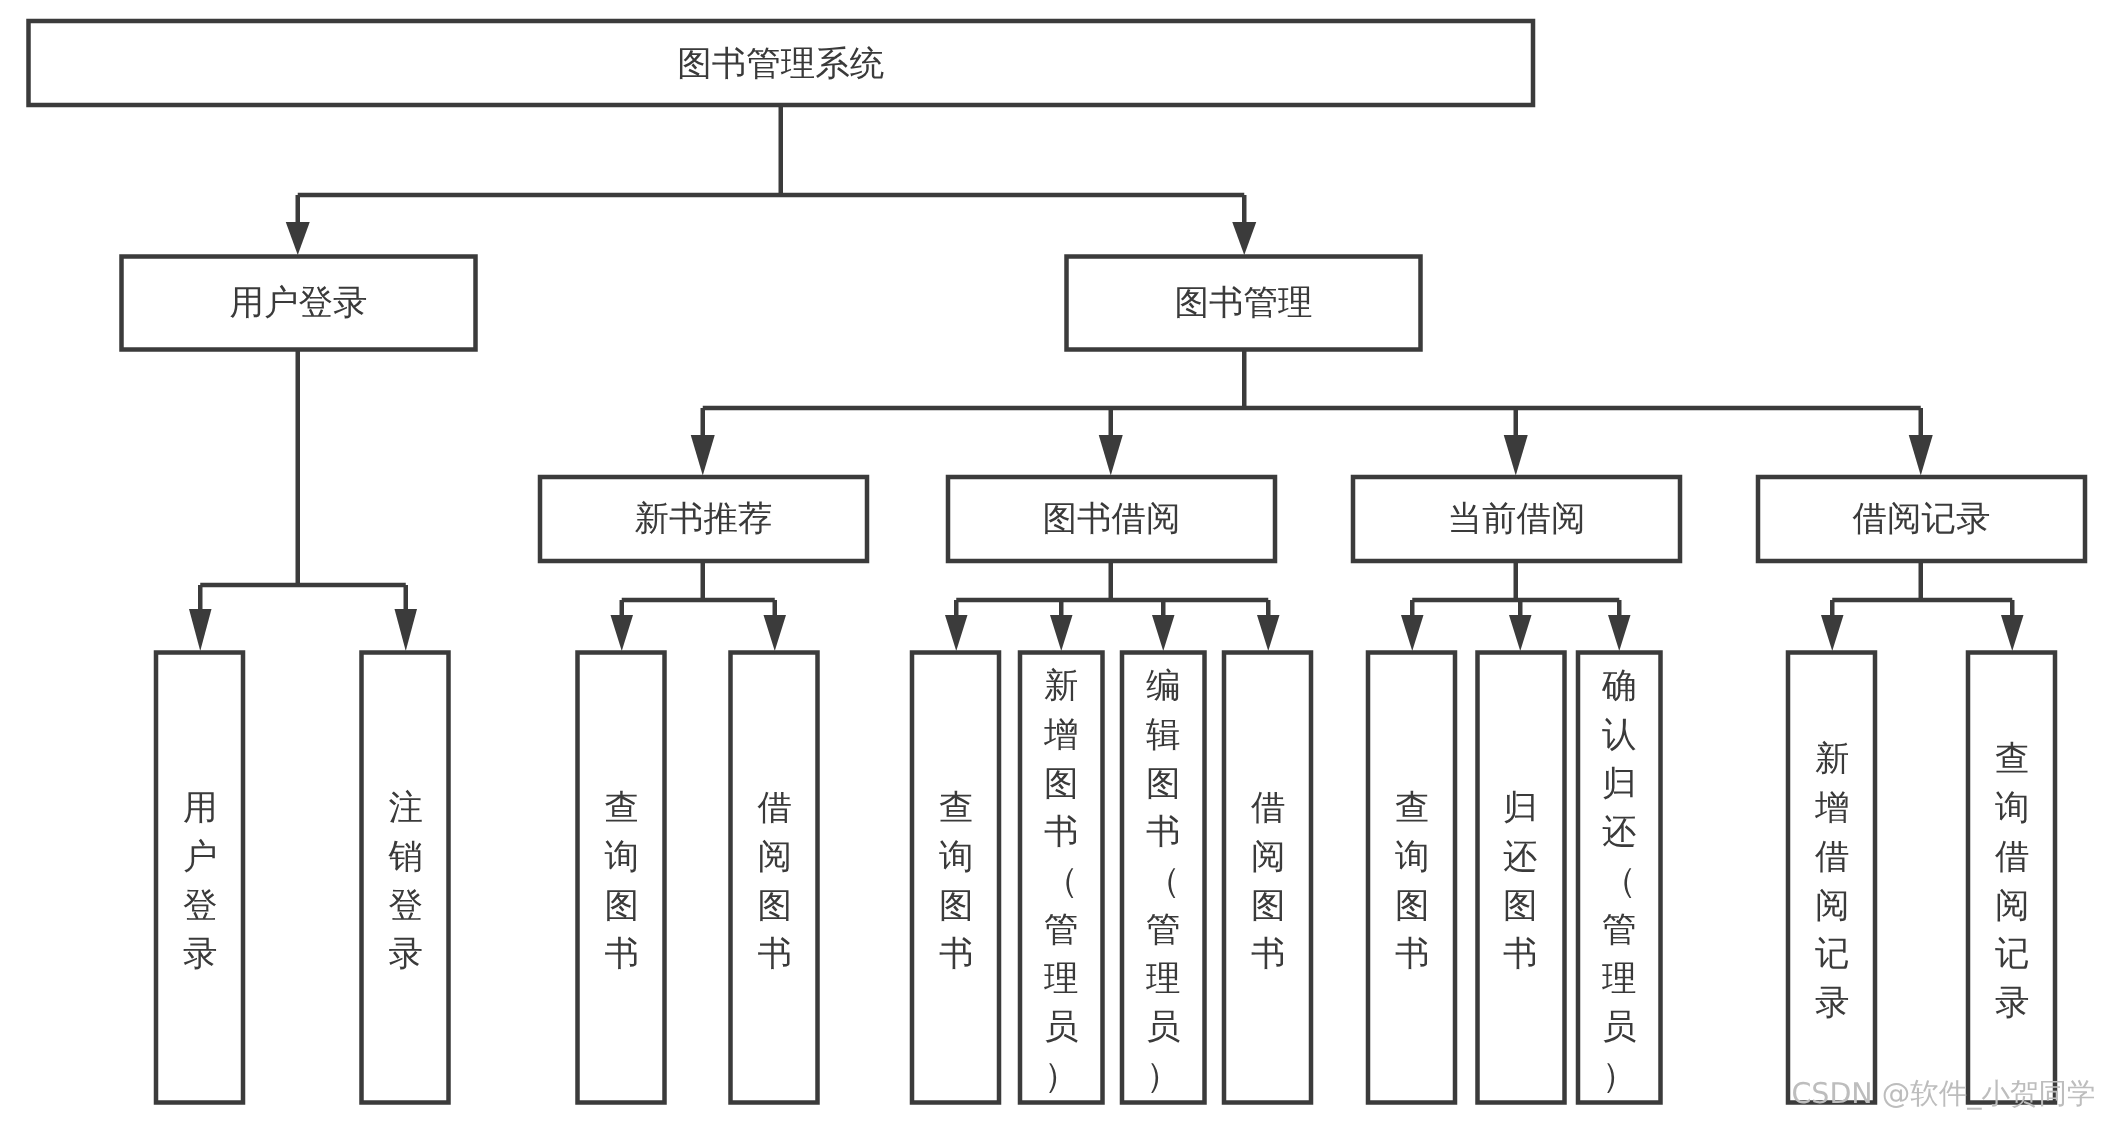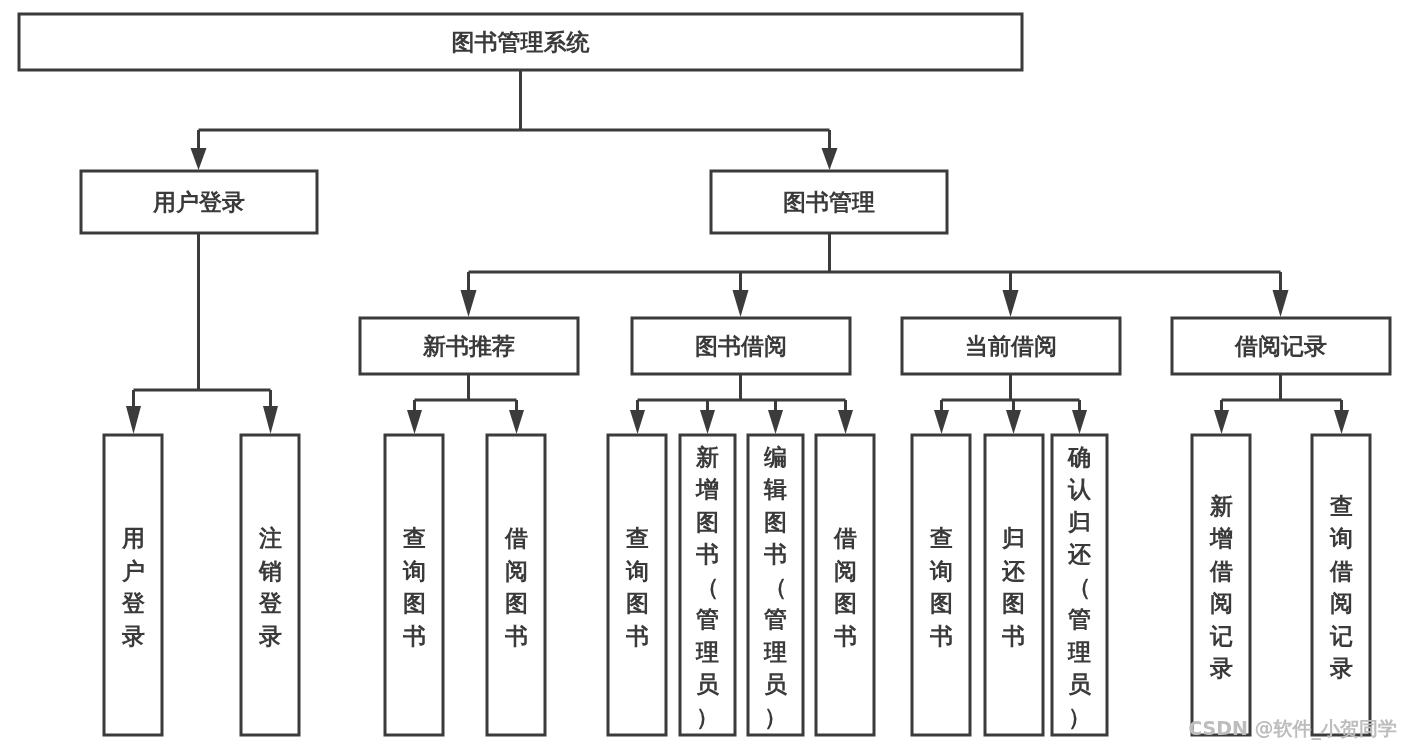--- a/index.html
+++ b/index.html
@@ -11,21 +11,20 @@
     width: 1405px;
     height: 747px;
     font-family: "DejaVu Sans", "Liberation Sans", sans-serif;
     overflow: hidden;
     position: relative;
   }
   #diagram-root {
     position: relative;
     width: 1405px;
     height: 747px;
-    font-weight: bold;
   }
   svg#flowchart {
     display: block;
     width: 1405px;
     height: 747px;
   }
   .node-box {
     fill: #ffffff;
     stroke: #3b3b3b;
     stroke-width: 3;

